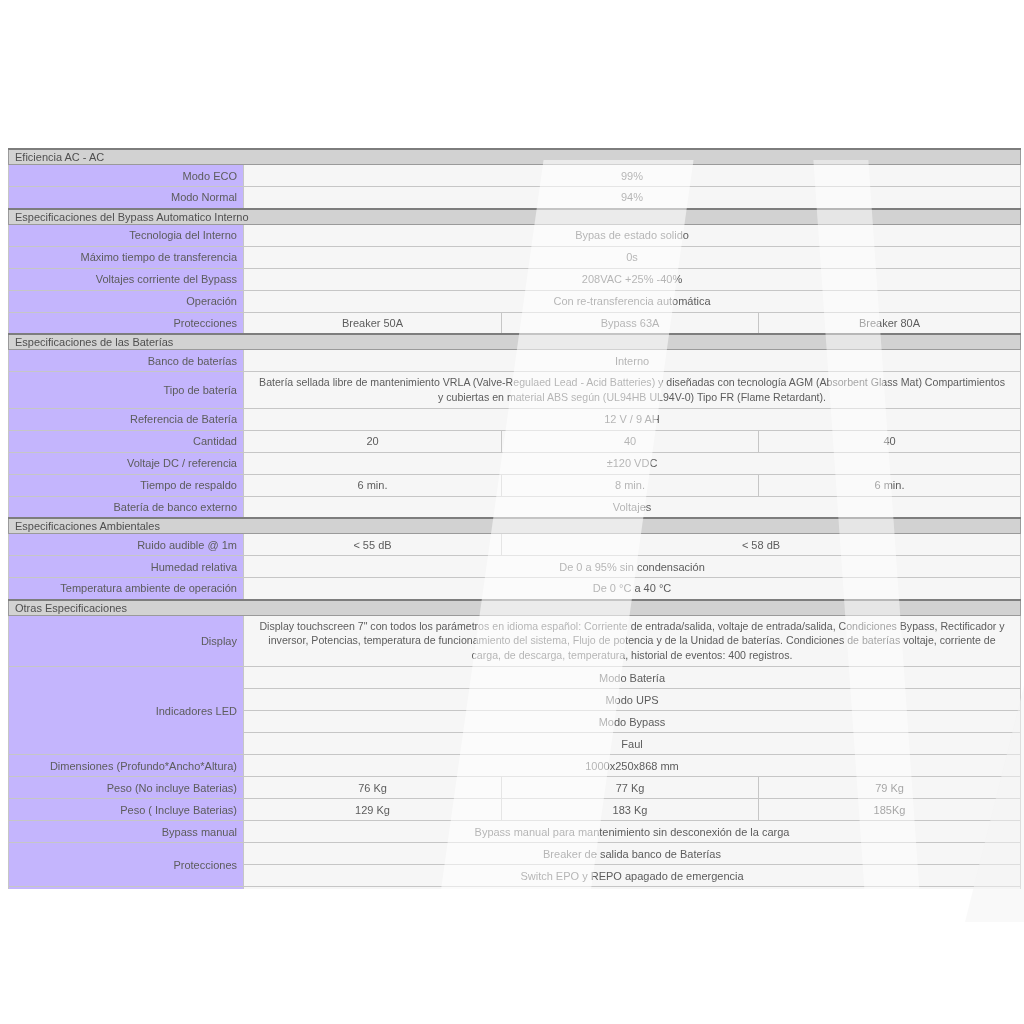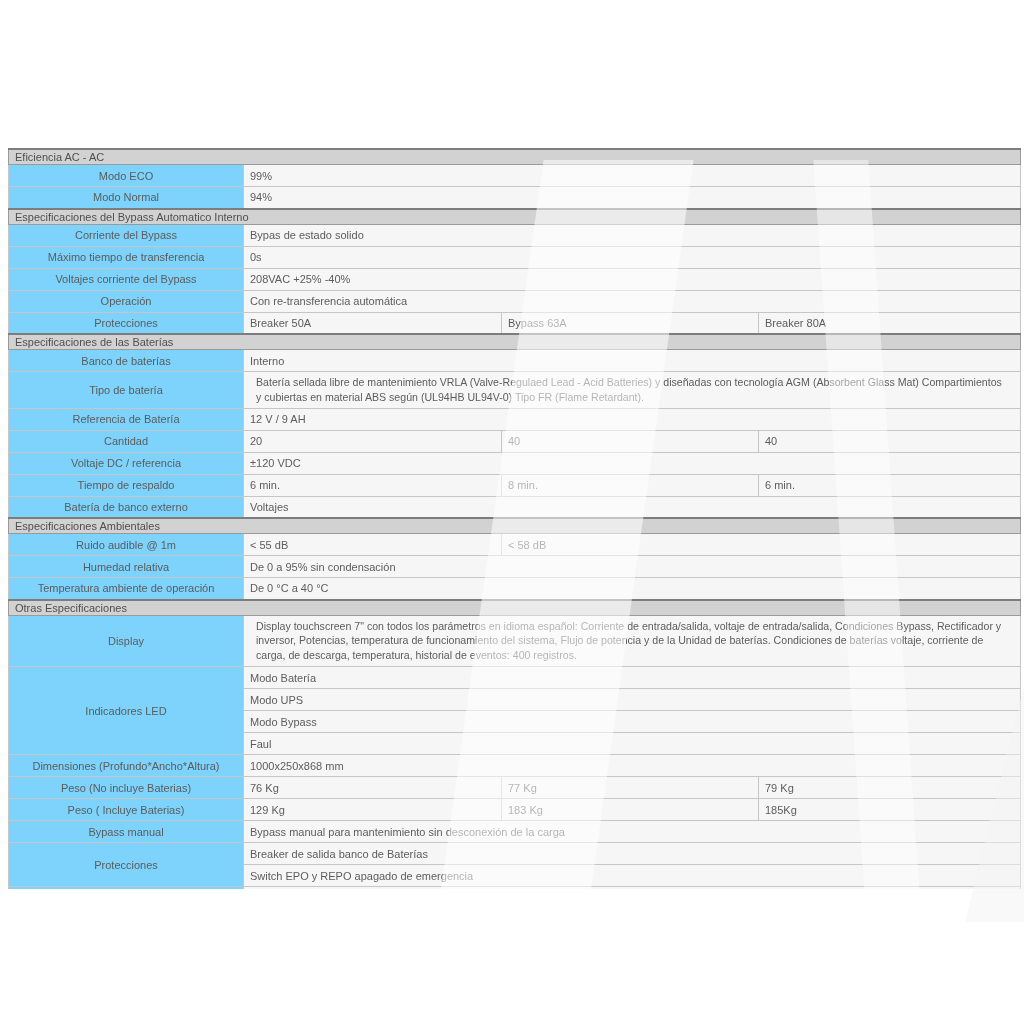--- a/index.html
+++ b/index.html
@@ -31,26 +31,27 @@
   td.section-cell {
     background:#d2d2d2;
     border:1px solid #9a9a9a;
     border-top:2px solid #7d7d7d;
     height:15px;
     padding:1px 6px;
     text-align:left;
     color:#4f4f4f;
   }
   td.label-cell {
-    background:#7dd3fc;
-    text-align:center;
+    background:#c4b5fd;
+    text-align:right;
     height:22px;
   }
   td.value-cell {
     background:#f6f6f6;
+    text-align:center;
     height:22px;
   }
   tr.tall td.value-cell {
     font-size:10.6px;
     line-height:1.4;
     padding:3px 12px;
     height:34px;
   }
   tr.sliver td {
     height:2px;
@@ -87,21 +88,21 @@
           <td class="value-cell" colspan="3">99%</td>
         </tr>
         <tr>
           <td class="label-cell">Modo Normal</td>
           <td class="value-cell" colspan="3">94%</td>
         </tr>
         <tr class="section-row">
           <td class="section-cell" colspan="4">Especificaciones del Bypass Automatico Interno</td>
         </tr>
         <tr>
-          <td class="label-cell">Corriente del Bypass</td>
+          <td class="label-cell">Tecnologia del Interno</td>
           <td class="value-cell" colspan="3">Bypas de estado solido</td>
         </tr>
         <tr>
           <td class="label-cell">Máximo tiempo de transferencia</td>
           <td class="value-cell" colspan="3">0s</td>
         </tr>
         <tr>
           <td class="label-cell">Voltajes corriente del Bypass</td>
           <td class="value-cell" colspan="3">208VAC +25% -40%</td>
         </tr>

